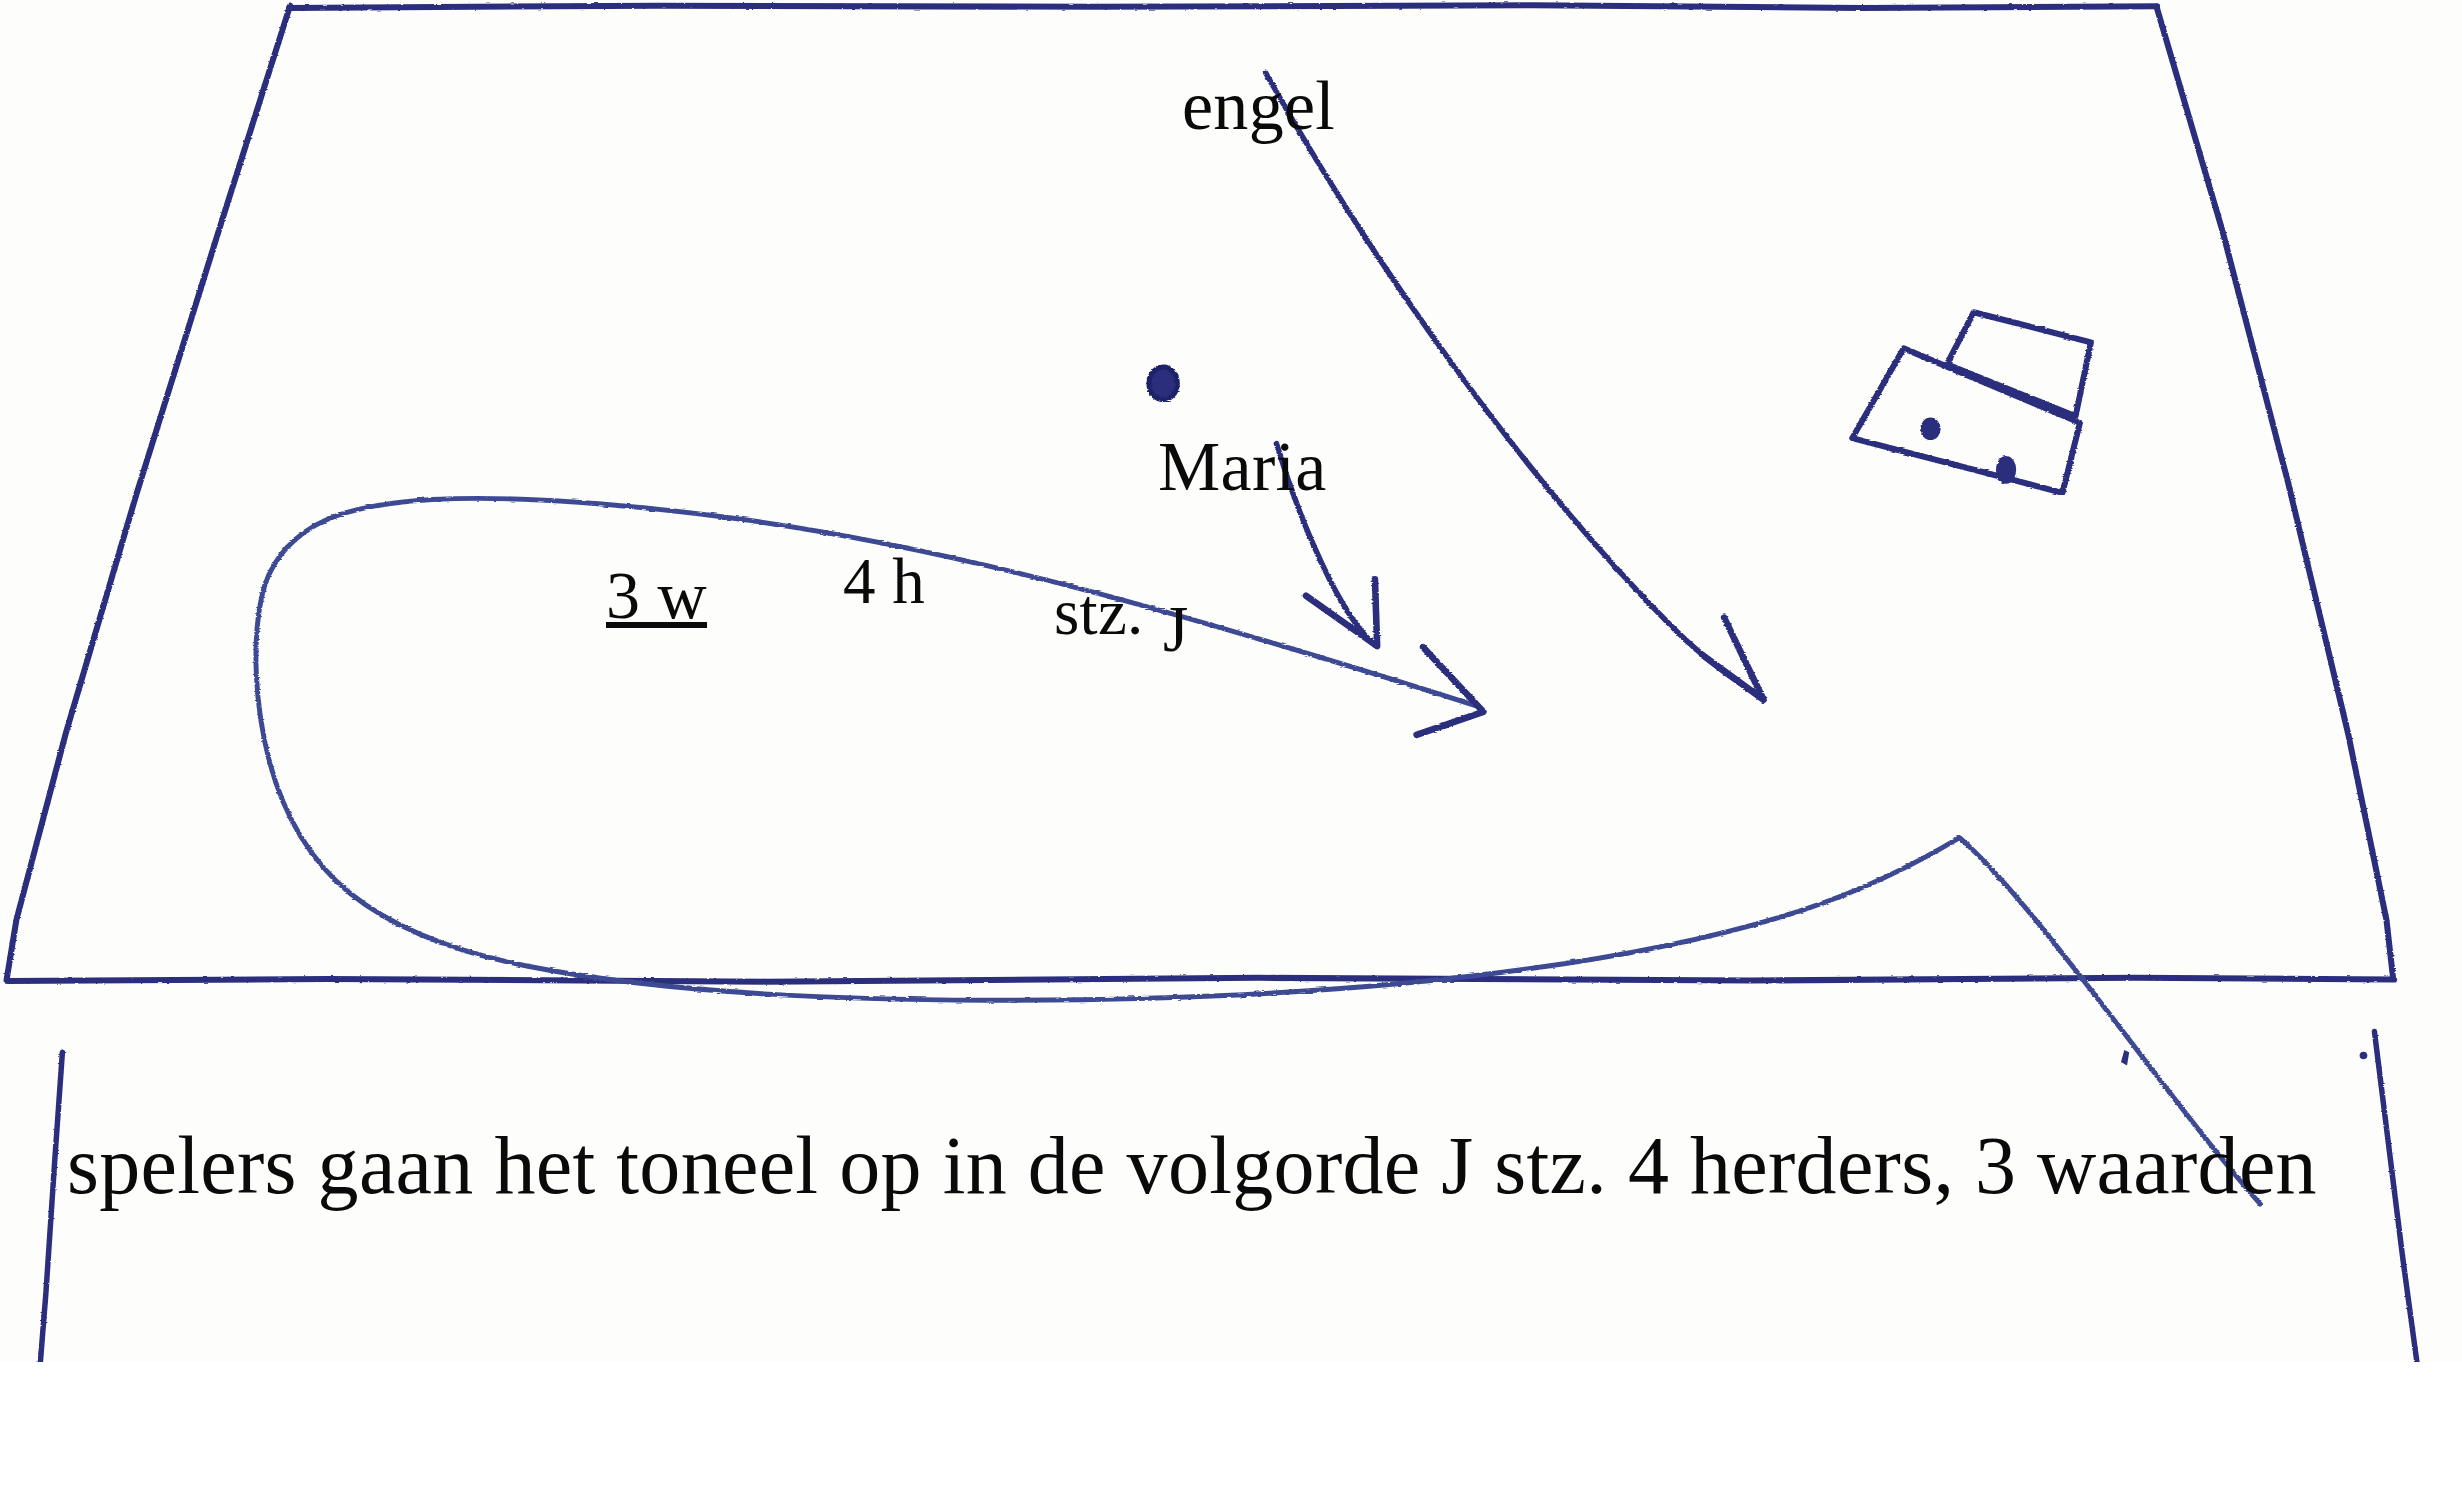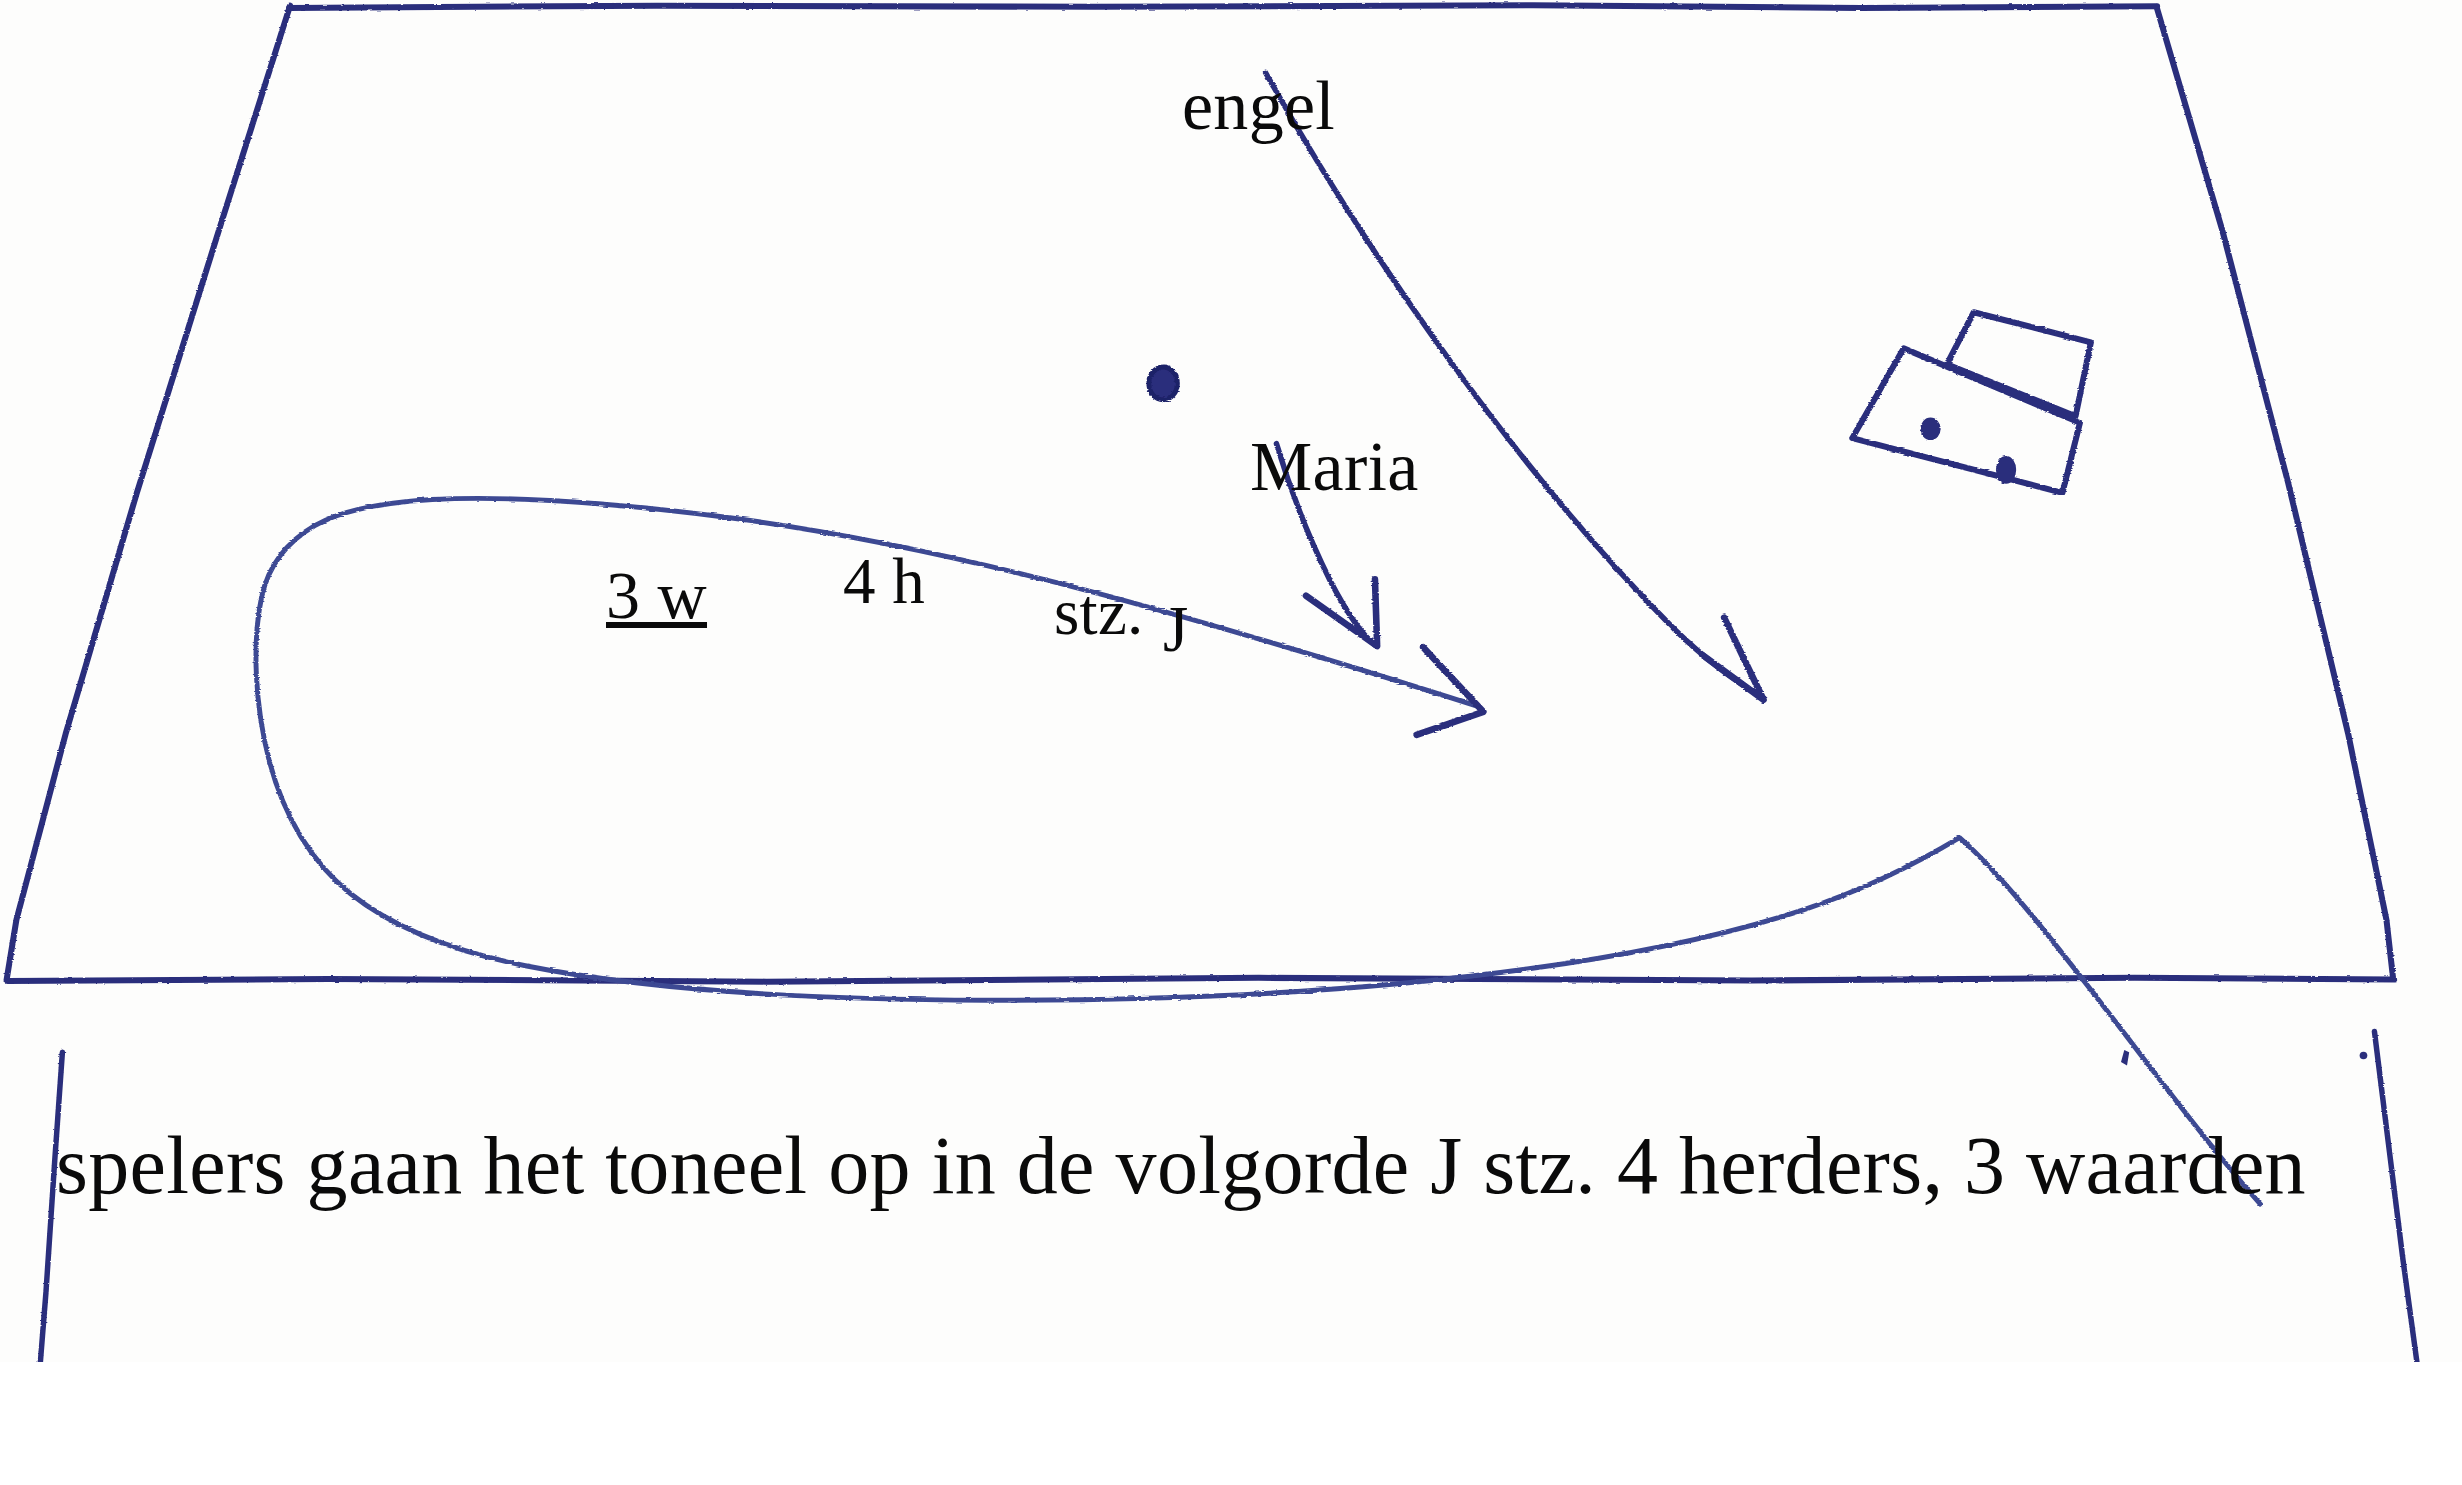--- a/index.html
+++ b/index.html
@@ -26,26 +26,26 @@
   .label {
     position: absolute;
     color: #0a0a0a;
     font-family: "Liberation Serif", "DejaVu Serif", serif;
     white-space: nowrap;
     line-height: 1;
     font-weight: 400;
     letter-spacing: 0.3px;
   }
   #label-engel   { left: 1182px; top: 71px;  font-size: 70px; }
-  #label-maria   { left: 1250px; top: 432px;  font-size: 70px; font-family: Liberation Serif, serif; }
+  #label-maria   { left: 1158px; top: 432px;  font-size: 70px; font-family: Liberation Serif, serif; }
   #label-3w      { left: 606px; top: 561px; font-size: 68px; text-decoration: underline; }
   #label-4h      { left: 843px; top: 549px; font-size: 65px; }
   #label-stz     { left: 1010px; top: 580px; font-size: 65px; margin-left: 44px; }
   #label-j       { left: 1163px; top: 597px; font-size: 65px; }
-  #caption       { left: 56px;  top: 1125px; font-size: 82px; }
+  #caption       { left: 67px;  top: 1125px; font-size: 82px; }
 </style>
 </head>
 <body>
 
 <div id="canvas">
 
   <svg id="sketch-svg" viewBox="0 0 4498 2714" xmlns="http://www.w3.org/2000/svg">
 
     <defs>
       <filter id="inkRough" x="-5%" y="-5%" width="110%" height="110%">

